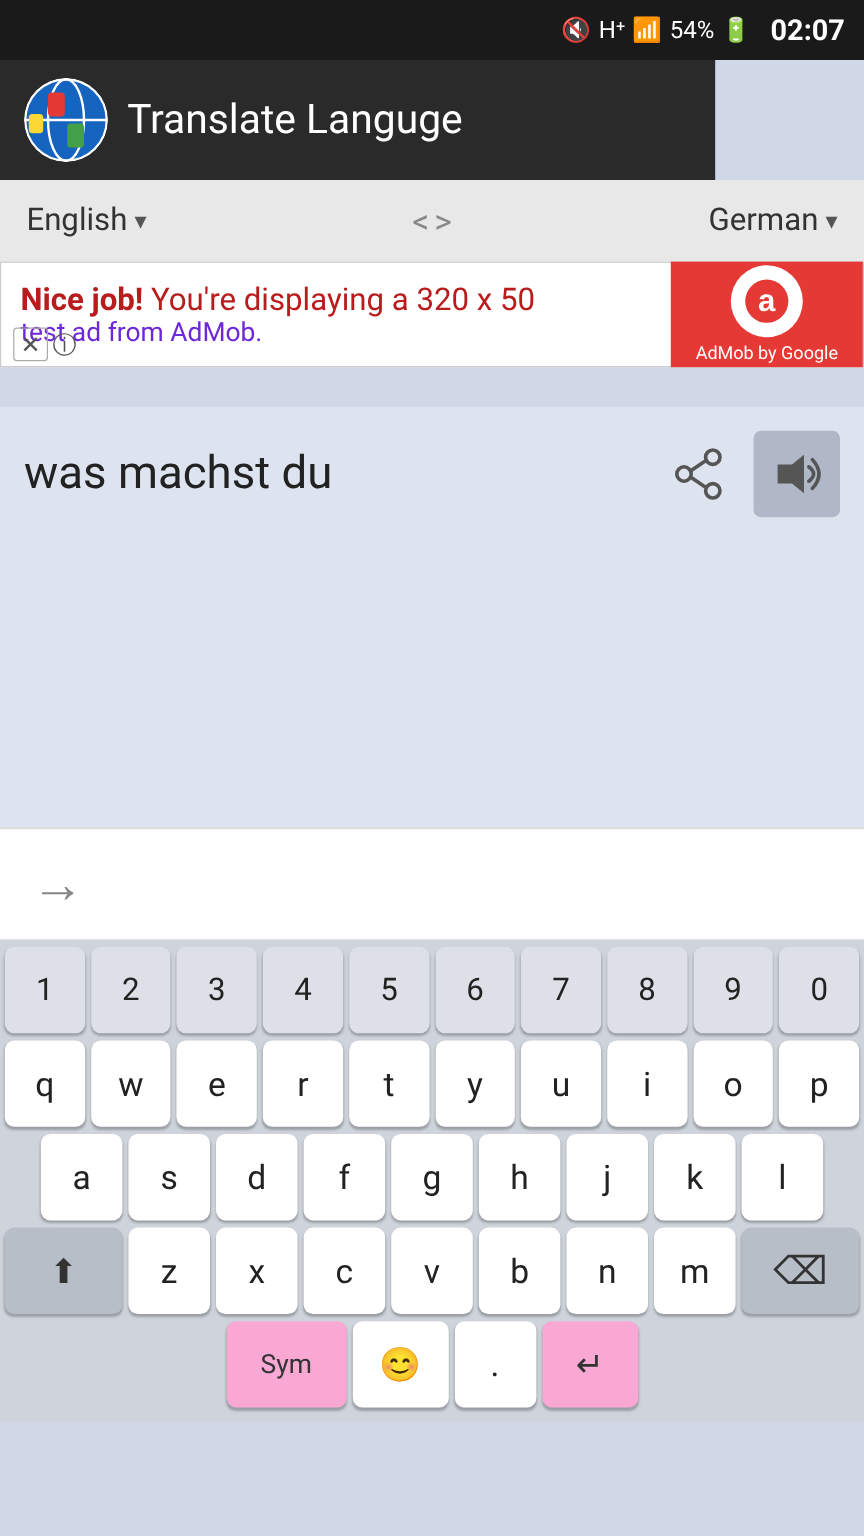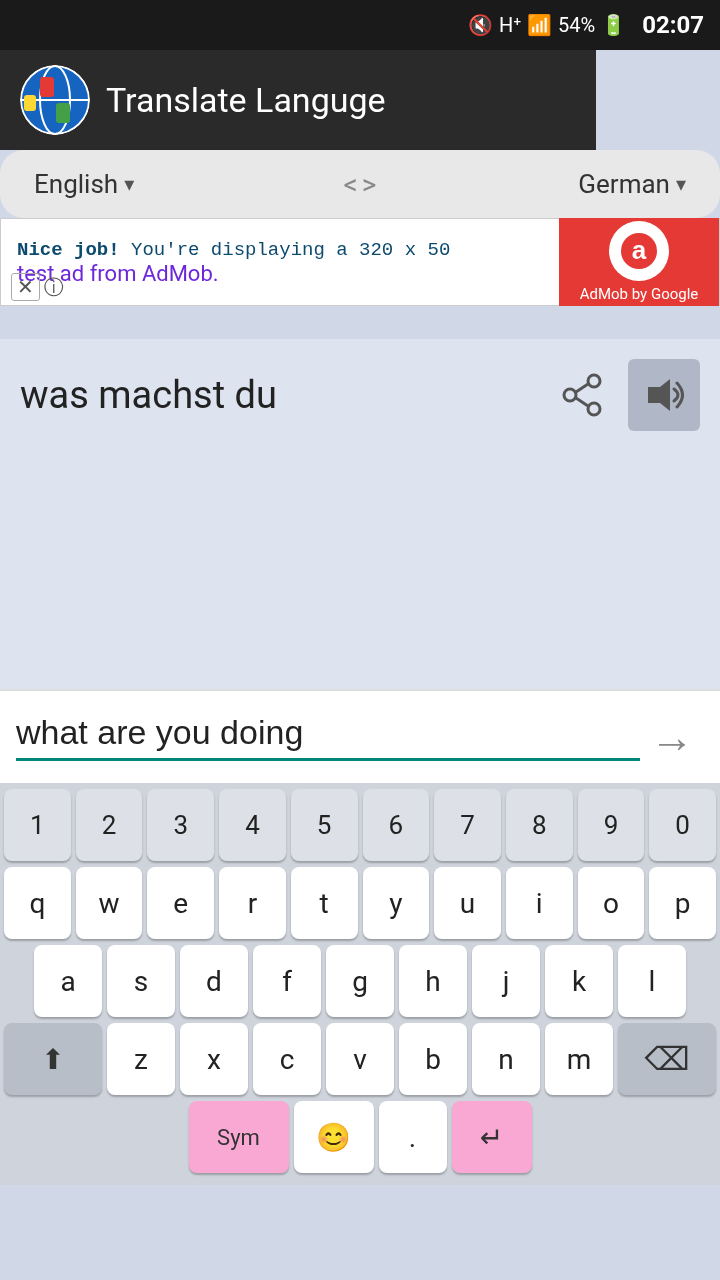--- a/index.html
+++ b/index.html
@@ -64,23 +64,22 @@
       font-weight: 400;
     }
 
     
     #lang-bar {
       width: 720px;
       height: 68px;
       background: #e8e8e8;
       display: flex;
       align-items: center;
-      padding: 0 24px;
+      padding: 0 12px;
       gap: 4px;
-      border-radius: 24px;
     }
     .lang-select {
       display: flex;
       align-items: center;
       gap: 6px;
       flex: 1;
       height: 50px;
       background: #e8e8e8;
       border: none;
       padding: 0 10px;
@@ -109,23 +108,22 @@
       border: 1px solid #ccc;
       display: flex;
       align-items: center;
       position: relative;
     }
     #ad-banner .ad-text-area {
       flex: 1;
       padding: 10px 16px;
     }
     #ad-banner .ad-text-area .nice-job {
-      font-size: 19px;
-      color: #0c4a6e;
-      font-family: Liberation Mono, monospace;
+      font-size: 26px;
+      color: #b91c1c;
     }
     #ad-banner .ad-text-area .nice-job strong {
       font-weight: bold;
     }
     #ad-banner .ad-logo {
       width: 160px;
       height: 88px;
       background: #e53935;
       display: flex;
       flex-direction: column;
@@ -397,21 +395,20 @@
           <polygon points="6,14 18,14 28,6 28,38 18,30 6,30" fill="#555"></polygon>
           <path d="M32,16 Q40,22 32,28" fill="none" stroke="#555" stroke-width="3" stroke-linecap="round"></path>
           <path d="M35,10 Q46,22 35,34" fill="none" stroke="#555" stroke-width="3" stroke-linecap="round"></path>
         </svg>
       </div>
     </div>
   </div>
 </div>
 
 <div id="input-area">
-  <input id="text-input" type="text" value="what are you doing" style="flex: 1 1 0%; font-size: 34px; color: rgb(34, 34, 34); border-top: none; border-right: none; border-left: none; border-image: initial; outline: none; border-bottom: 3px solid rgb(0, 137, 123); padding-bottom: 6px; background: transparent;">
   <div id="send-btn">
     <span style="font-size:44px;color:#888;">→</span>
   </div>
 </div>
 
 <div id="keyboard">
 
   <div class="kb-row">
     <div class="kb-key number">1</div>
     <div class="kb-key number">2</div>

